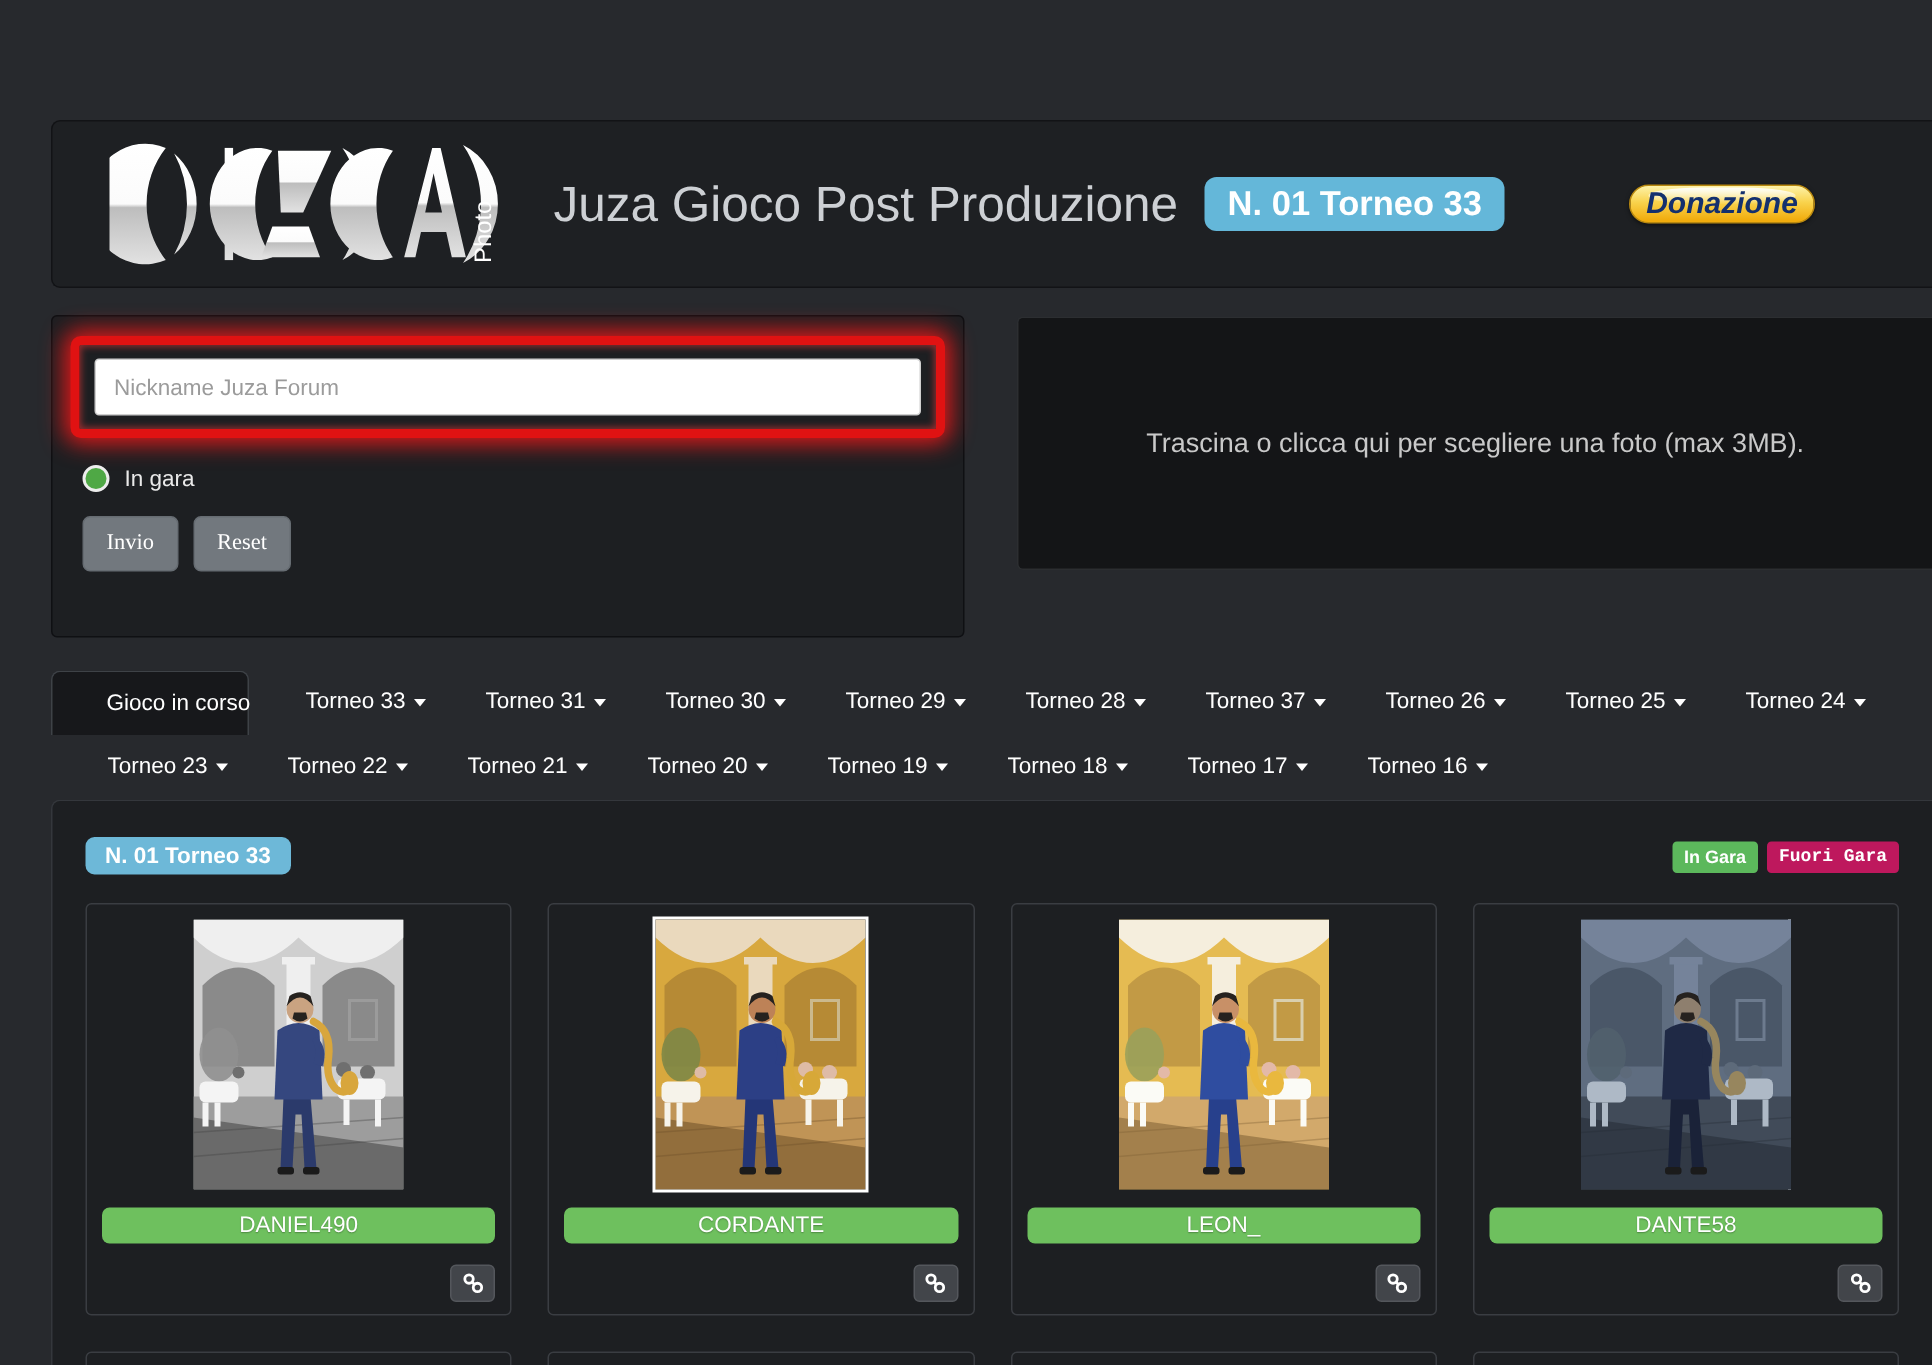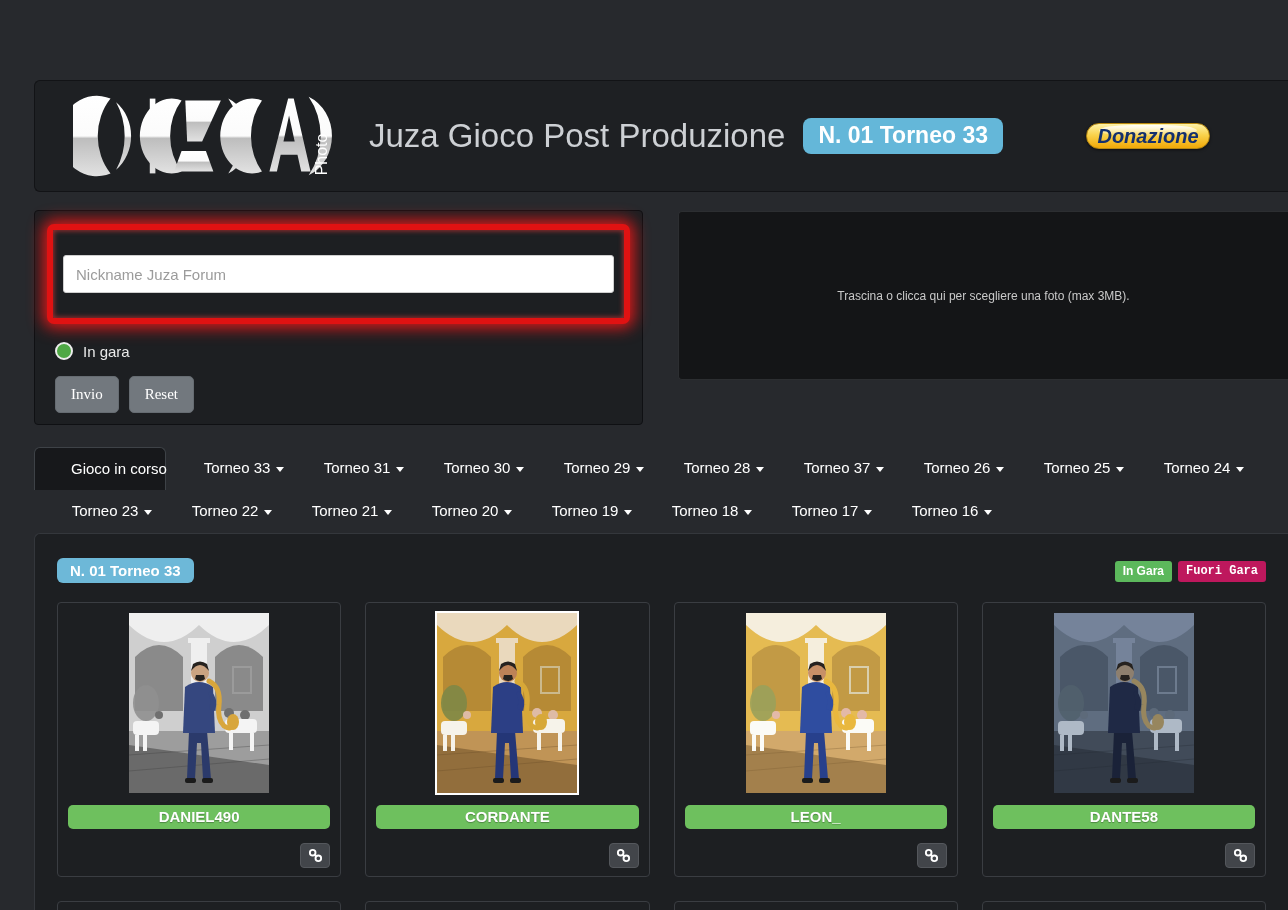--- a/index.html
+++ b/index.html
@@ -42,21 +42,21 @@
   .donate-btn span { position: relative; }
 
   
   .io-row { display: flex; gap: 35px; margin-top: 18px; align-items: flex-start; }
   .form-panel {
     width: 609px; height: 215px;
     background: #1d1f22; border: 1px solid #0f1013; border-radius: 4px;
     padding: 13px 12px;
   }
   .red-frame {
-    border: 6px solid #e01212; border-radius: 7px; padding: 25px 10px;
+    border: 6px solid #e01212; border-radius: 7px; padding: 9px 10px;
     box-shadow: 0 0 15px 4px rgba(255,25,25,.85), inset 0 0 5px 1px rgba(255,60,60,.55);
     background: #1d1f22;
   }
   .nickname-input {
     width: 100%; height: 38px; border: 1px solid #cfcfcf; border-radius: 3px;
     font-size: 15px; padding: 0 12px; color: #333; outline: none;
     font-family: "Liberation Sans", sans-serif; background: #fff;
   }
   .nickname-input::placeholder { color: #9b9b9b; }
   .radio-row { display: flex; align-items: center; margin: 18px 0 0 8px; }
@@ -69,21 +69,21 @@
   .gray-btn {
     background: #72787e; border: 1px solid #666c72; color: #fff;
     font-size: 15px; padding: 9px 15px; border-radius: 5px; cursor: pointer;
     font-family: Liberation Serif, serif;
   }
   .upload-panel {
     flex: 1; height: 169px; margin-top: 1px;
     background: #141517; border: 1px solid #2c2e31; border-right: none;
     border-radius: 4px 0 0 4px;
     display: flex; align-items: center; justify-content: center;
-    color: #c9c9c9; font-size: 12px; cursor: pointer;
+    color: #c9c9c9; font-size: 18px; cursor: pointer;
   }
 
   
   .tabs { list-style: none; margin: 22px 0 0; padding: 0; display: flex; flex-wrap: wrap; width: 1254px; }
   .tab {
     width: 120px; height: 43px; line-height: 42px; text-align: center;
     color: #fff; font-size: 15px; cursor: pointer; white-space: nowrap; padding-left: 36px;
   }
   .tab.active {
     width: 132px; background: #17181b;
@@ -120,21 +120,21 @@
     border: 1px solid #3a3d42; border-radius: 4px;
     padding: 10px 10px 8px; background: transparent;
   }
   .photo-frame { height: 180px; display: flex; justify-content: center; }
   .photo { width: 140px; height: 180px; cursor: pointer; }
   .photo svg { display: block; width: 140px; height: 180px; }
   .photo.bordered { outline: 2px solid #fff; }
   .photo.edge-right { border-right: 2px solid #fff; }
   .name-bar {
     margin-top: 12px; background: #6ec05e; border-radius: 5px;
-    text-align: center; color: #fff; font-weight: bold; font-size: 15px;
+    text-align: center; color: #fff; font-weight: normal; font-size: 15px;
     padding: 3px 0 4px; text-shadow: 0 1px 1px rgba(0,0,0,.3);
     min-height: 23px;
   }
   .card-footer { display: flex; justify-content: flex-end; margin-top: 14px; }
   .link-btn {
     width: 30px; height: 25px; background: #42454a; border: 1px solid #54575c;
     border-radius: 4px; display: flex; align-items: center; justify-content: center;
     cursor: pointer; padding: 0;
   }
 

